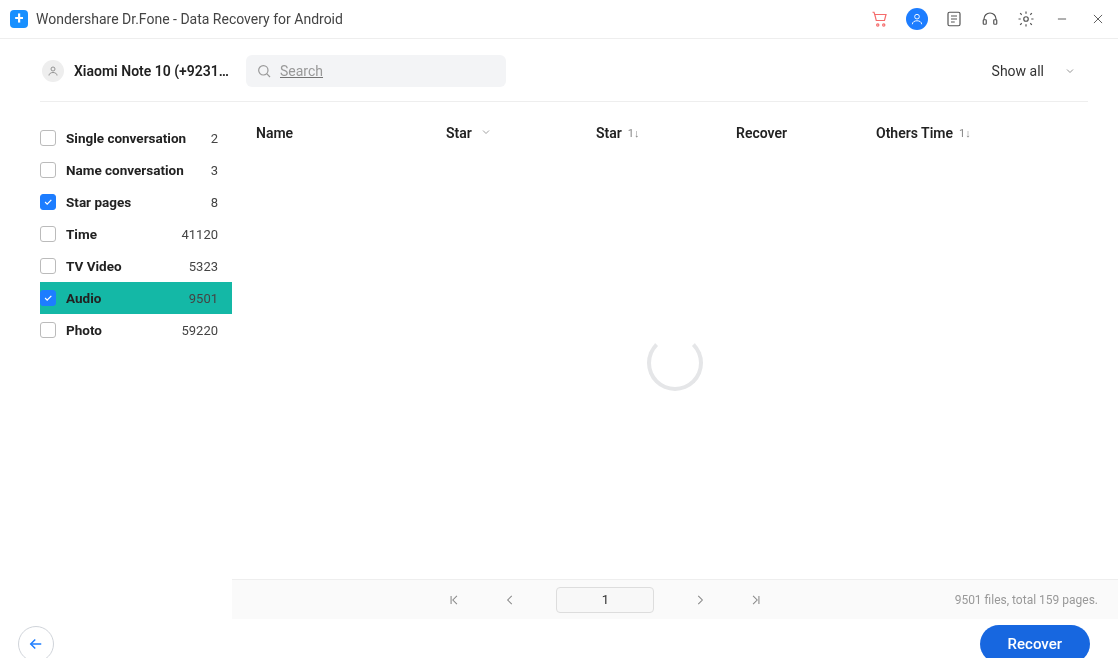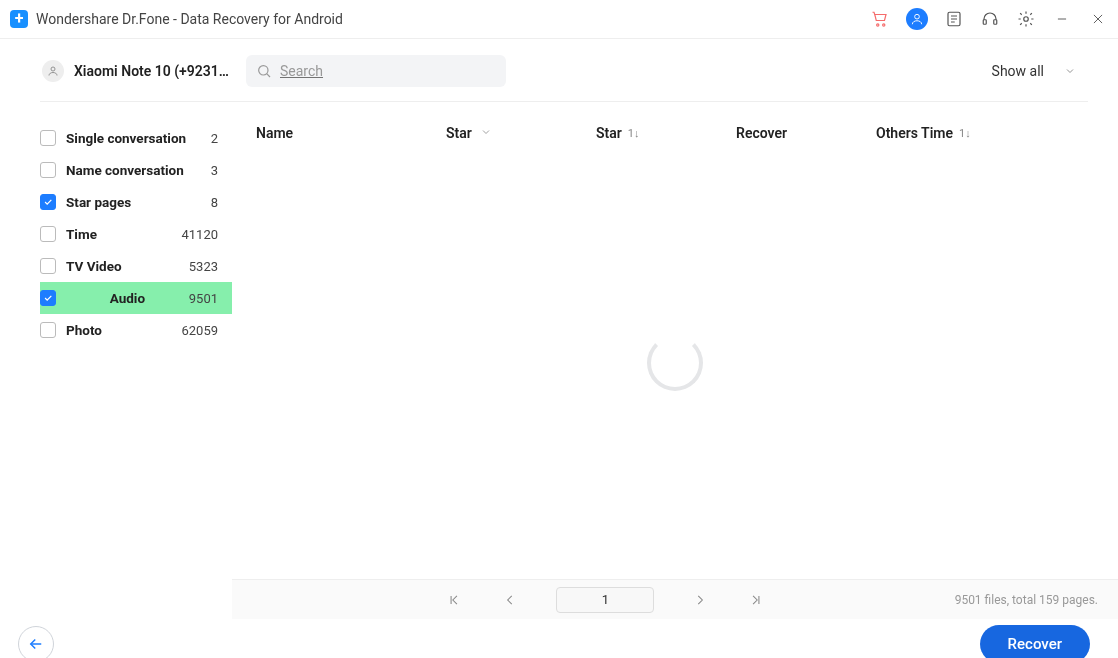--- a/index.html
+++ b/index.html
@@ -27,21 +27,21 @@
     .search-wrap svg { position:absolute; left:10px; top:50%; transform:translateY(-50%); width:16px; height:16px; stroke:#999; fill:none; stroke-width:1.8; }
     .search-input { width: 260px; height: 32px; border:none; background:#f3f4f6; border-radius:6px; padding: 0 12px 0 34px; font-size:14px; color:#737373; outline:none;text-decoration:underline; }
     .search-input::placeholder { color:#999; }
     .toolbar-spacer { flex:1; }
     .filter-dd { display:flex; align-items:center; gap:20px; font-size:14px; color:#333; cursor:pointer; padding-right: 12px; }
     .filter-dd svg { width:12px; height:12px; stroke:#888; fill:none; stroke-width:1.8; }
 
     .content { display:flex; height: calc(658px - 38px - 52px - 1px - 50px); }
     .sidebar { width: 232px; padding: 20px 0 0 40px; }
     .cat-item { display:flex; align-items:center; height:32px; padding-right: 14px; cursor:pointer; }
-    .cat-item.selected { background:#86efac;text-align:center; }
+    .cat-item.selected { background:#14b8a6; }
     .cat-check { width:16px; height:16px; border:1.5px solid #bbb; border-radius:3px; margin-right:10px; display:flex; align-items:center; justify-content:center; flex-shrink:0; }
     .cat-check.checked { background:#1d7dff; border-color:#1d7dff; }
     .cat-check.checked svg{ width:10px; height:10px; stroke:#fff; fill:none; stroke-width:3; }
     .cat-label { font-size:13.5px; color:#222; font-weight:700; flex:1; white-space:nowrap; overflow:hidden; text-overflow:ellipsis; }
     .cat-count { font-size:13px; color:#444; }
 
     .main { flex:1; display:flex; flex-direction:column; position:relative; border-left: 0; }
     .table-header { display:flex; align-items:center; height:44px; padding: 18px 20px 0 24px; font-size:14px; color:#222; font-weight:600; }
     .col-name { width: 190px; }
     .col-from { width: 150px; display:flex; align-items:center; gap:8px; }
@@ -190,21 +190,21 @@
           <svg viewBox="0 0 24 24">
             <path d="M5 12l5 5L20 7"></path>
           </svg>
         </div>
         <div class="cat-label">Audio</div>
         <div class="cat-count">9501</div>
       </div>
       <div class="cat-item">
         <div class="cat-check"></div>
         <div class="cat-label">Photo</div>
-        <div class="cat-count">62059</div>
+        <div class="cat-count">59220</div>
       </div>
     </div>
 
   <div class="main">
     <div class="table-header">
       <div class="col-name">Name</div>
       <div class="col-from">
         <span>Star</span>
         <span class="sort-icon"><svg viewBox="0 0 24 24">
               <path d="M6 9l6 6 6-6"></path>

